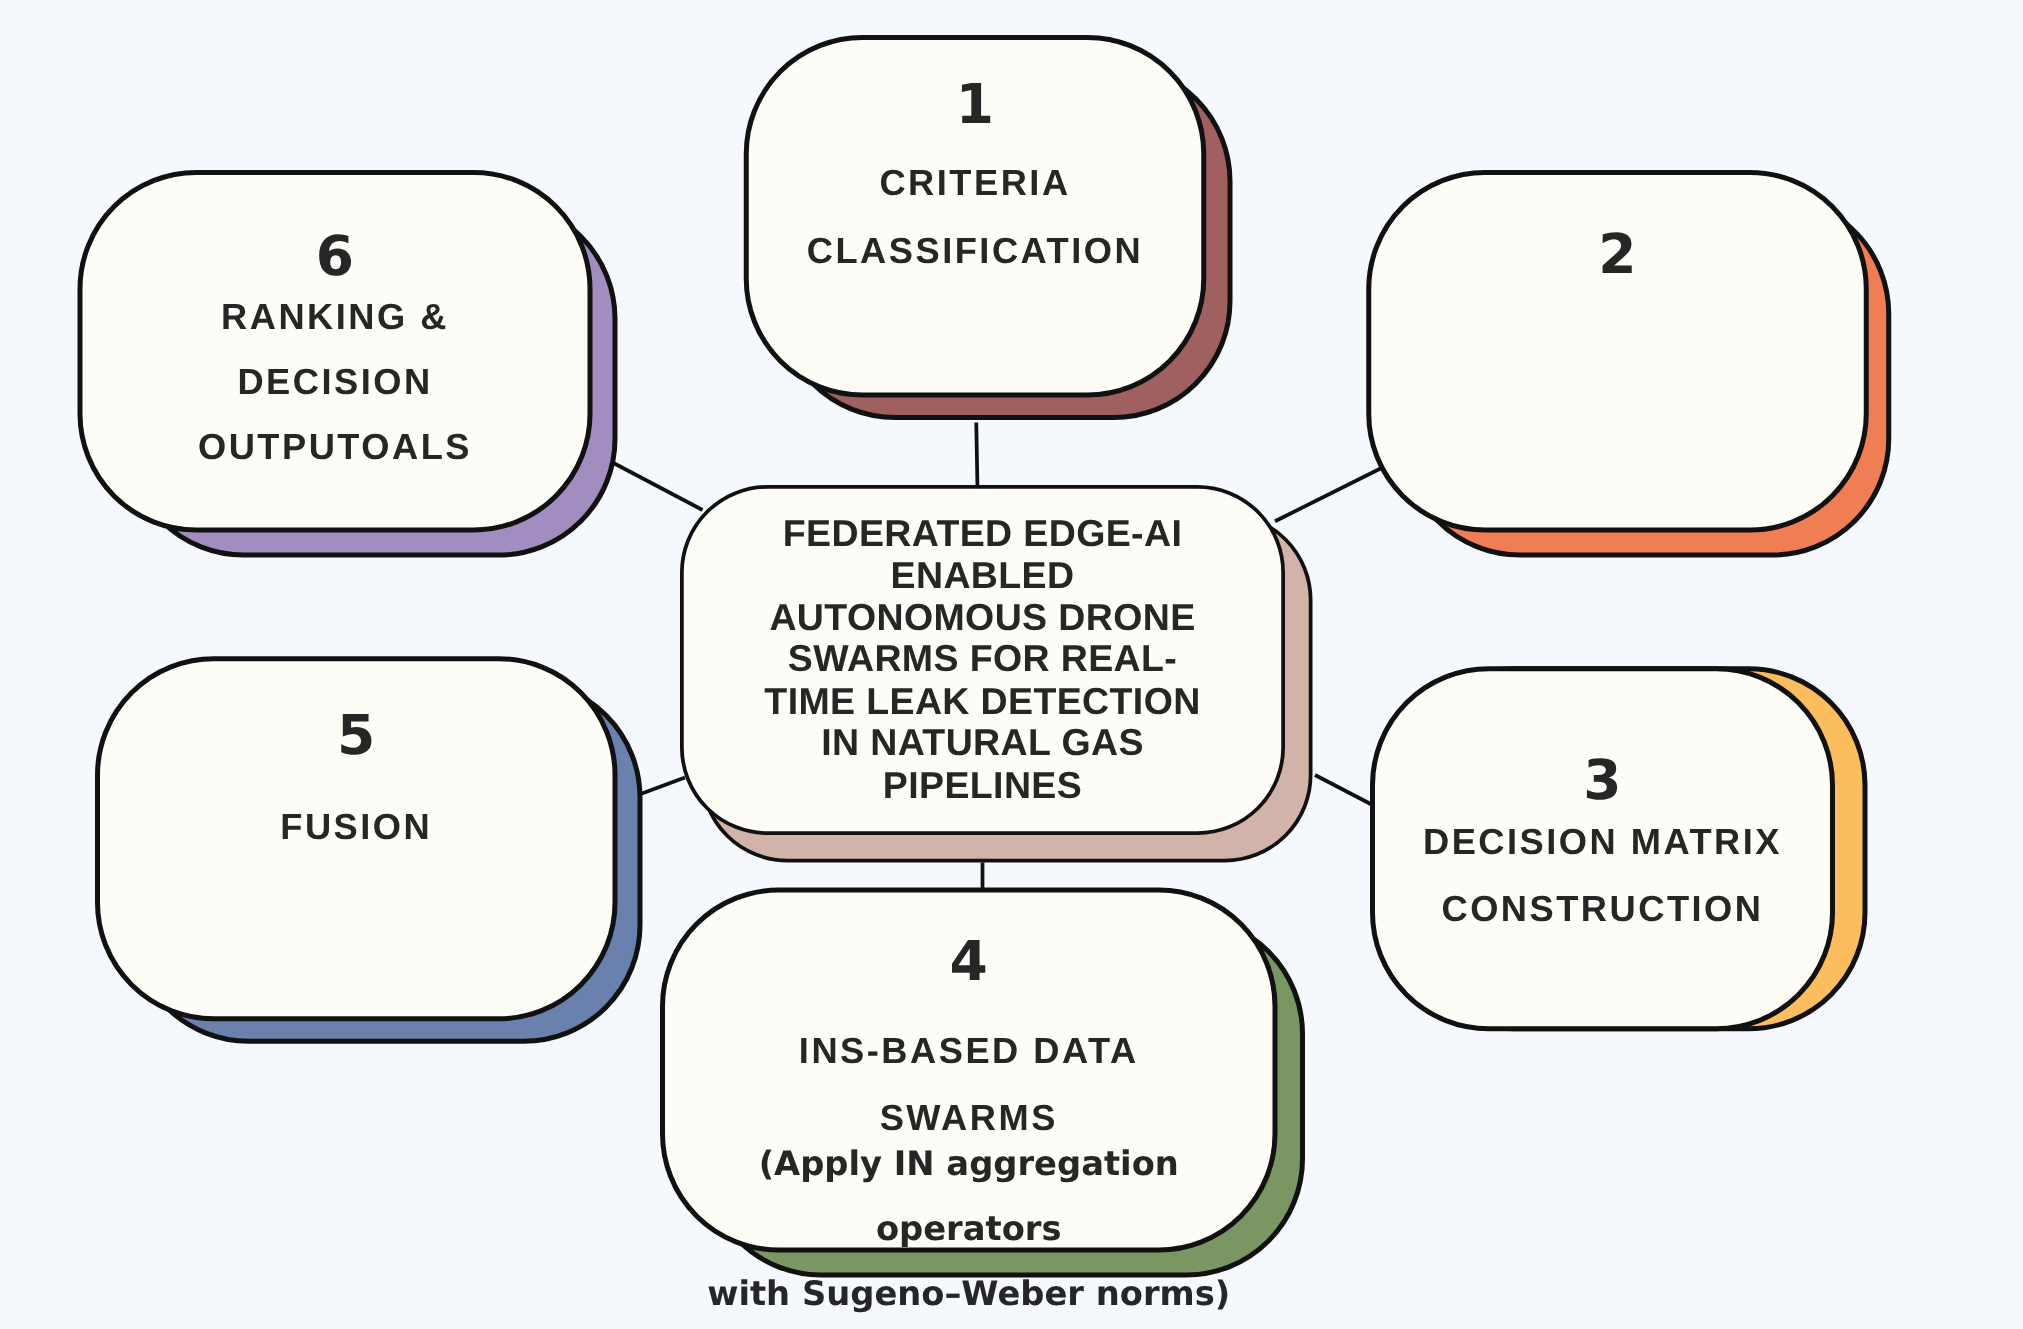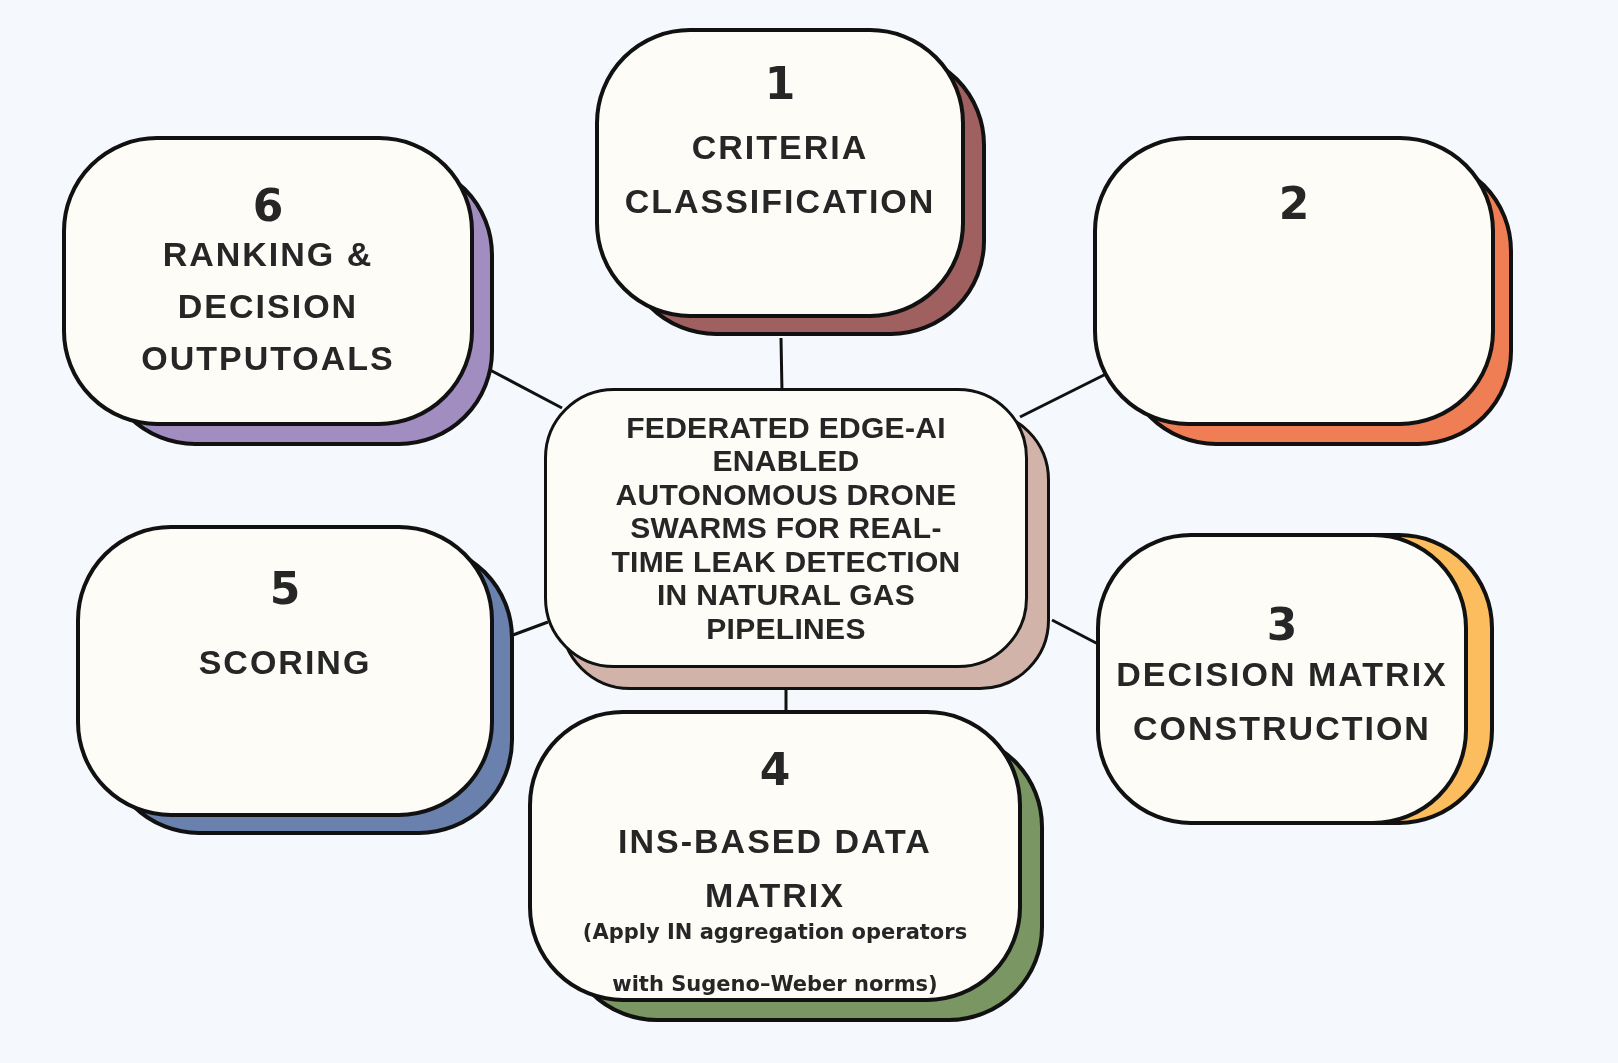--- a/index.html
+++ b/index.html
@@ -14,22 +14,22 @@
     .node .shadow {
       position:absolute; border:4px solid #111; border-radius:95px; box-sizing:border-box;
     }
     .node .card {
       position:absolute; left:0; top:0; background:#fdfcf7; border:4px solid #111;
       border-radius:95px; box-sizing:border-box;
       display:flex; flex-direction:column; align-items:center;
       text-align:center; font-weight:bold;
     }
     .num { font-size:44px; font-family:"DejaVu Sans", sans-serif; font-weight:bold; line-height:1; }
-    .lbl { font-size:34px; letter-spacing:2px; line-height:54px; font-family:"Liberation Sans", sans-serif; font-weight:bold; white-space:pre-line; }
-    .sub { font-size:21px; line-height:52px; font-family:"DejaVu Sans", sans-serif; font-weight:bold; white-space:pre-line; }
+    .lbl { font-size:29px; letter-spacing:2px; line-height:54px; font-family:"Liberation Sans", sans-serif; font-weight:bold; white-space:pre-line; }
+    .sub { font-size:27px; line-height:52px; font-family:"DejaVu Sans", sans-serif; font-weight:bold; white-space:pre-line; }
     .center .card { border-radius:70px; border-width:3px; }
     .center .shadow { border-radius:70px; border-width:3px; }
     .ctitle { font-family:"Liberation Sans", sans-serif; font-weight:900; font-size:30px; line-height:33.5px; white-space:pre-line; letter-spacing:0.3px; }
   </style>
 </head>
 <body>
 
 <svg class="links">
   <line x1="781" y1="338" x2="782" y2="392" stroke="#111" stroke-width="3"></line>
   <line x1="1110" y1="372" x2="1020" y2="417" stroke="#111" stroke-width="3"></line>
@@ -75,31 +75,31 @@
     <div class="lbl" style="margin-top:0px;text-align:center;">DECISION MATRIX
 CONSTRUCTION</div>
   </div>
 </div>
 
 <div class="node" style="left:528px; top:710px;">
   <div class="shadow" style="left:34px; top:22px; width:482px; height:290px; background:#7a9663;"></div>
   <div class="card" style="width:494px; height:292px; padding-top:34px; box-sizing:border-box;">
     <div class="num">4</div>
     <div class="lbl" style="margin-top:22px;">INS-BASED DATA
-MATRIX</div>
+SWARMS</div>
     <div class="sub" style="margin-top:-16px;">(Apply IN aggregation operators
 with Sugeno–Weber norms)</div>
   </div>
 </div>
 
 <div class="node" style="left:76px; top:525px;">
   <div class="shadow" style="left:28px; top:18px; width:410px; height:292px; background:#6a80ad;"></div>
   <div class="card" style="width:418px; height:292px; padding-top:38px; box-sizing:border-box;">
     <div class="num">5</div>
-    <div class="lbl" style="margin-top:24px;">SCORING</div>
+    <div class="lbl" style="margin-top:24px;">FUSION</div>
   </div>
 </div>
 
 <div class="node" style="left:62px; top:136px;">
   <div class="shadow" style="left:38px; top:24px; width:394px; height:286px; background:#a28dc0;"></div>
   <div class="card" style="width:412px; height:290px; padding-top:44px; box-sizing:border-box;">
     <div class="num">6</div>
     <div class="lbl" style="margin-top:0px; line-height:52px;">RANKING &amp;
 DECISION
 OUTPUTOALS</div>

